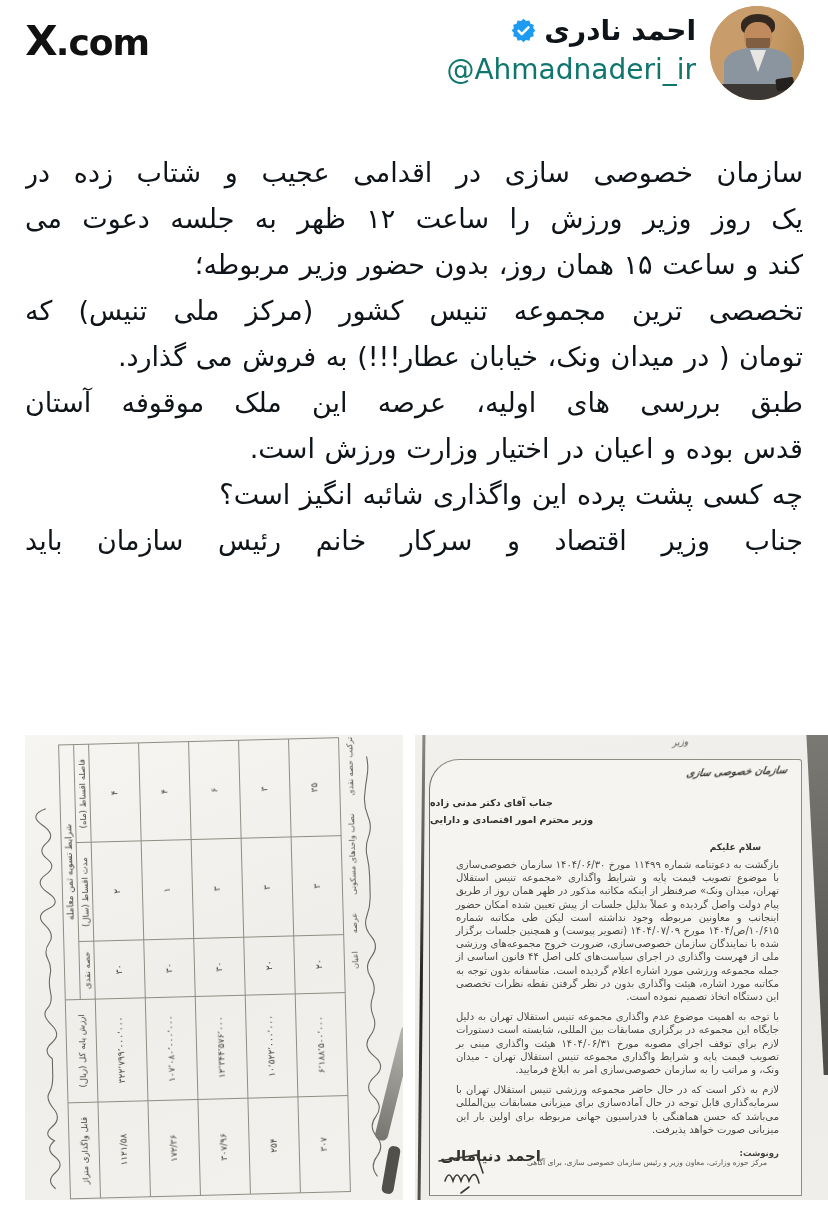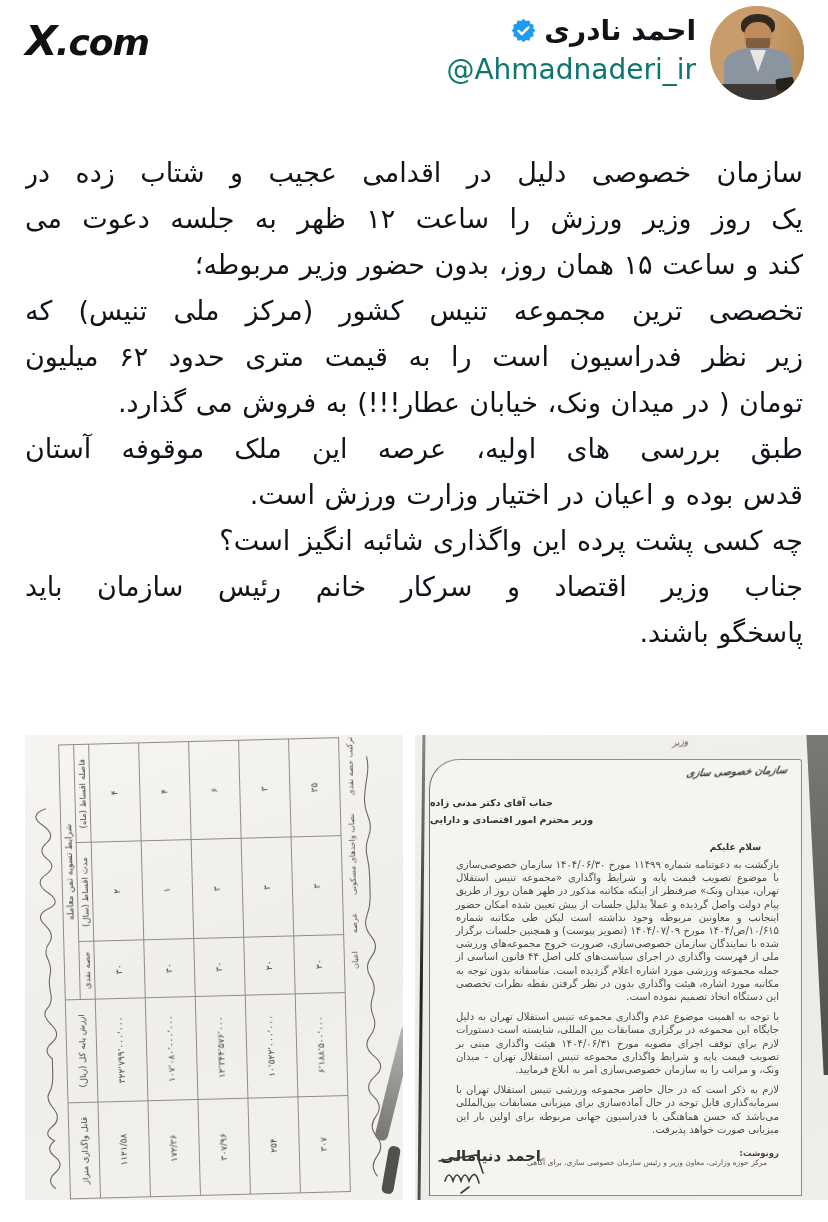--- a/index.html
+++ b/index.html
@@ -2,21 +2,21 @@
 <html lang="fa"><head>
 <meta charset="utf-8">
 <style>
   * { margin:0; padding:0; box-sizing:border-box; }
   html,body { width:828px; height:1222px; background:#ffffff; overflow:hidden;
     font-family:"DejaVu Sans", sans-serif; }
 
   
   .header { position:absolute; top:0; left:0; width:828px; height:130px; }
   .site-brand { position:absolute; left:26px; top:18px; color:#111111;
-    font-size:36px; font-weight:800; letter-spacing:-1px;font-style:italic; }
+    font-size:36px; font-weight:800; letter-spacing:-1px; }
   .site-brand .xglyph { font-size:40px; font-weight:800; transform:scaleX(1.05); display:inline-block; }
   .profile { position:absolute; right:24px; top:6px; display:flex; flex-direction:row-reverse; align-items:flex-start; }
   .avatar { width:94px; height:94px; border-radius:50%; overflow:hidden; position:relative;
     background:radial-gradient(circle at 35% 30%, #d8b083 0%, #c79a66 45%, #9a6c42 100%); flex:0 0 auto; }
   .avatar .wall { position:absolute; inset:0; background:linear-gradient(100deg,#c99d6b 55%, #b3874f 100%); }
   .avatar .hair { position:absolute; left:31px; top:8px; width:34px; height:22px; border-radius:50% 50% 40% 40%; background:#33281f; }
   .avatar .face { position:absolute; left:34px; top:16px; width:28px; height:30px; border-radius:46%; background:#c08a5c; }
   .avatar .beard { position:absolute; left:36px; top:32px; width:24px; height:14px; border-radius:0 0 50% 50%; background:#4a3a2c; opacity:.55; }
   .avatar .suit { position:absolute; left:14px; top:42px; width:68px; height:40px; border-radius:40% 40% 0 0; background:#8b95a0; }
   .avatar .shirt { position:absolute; left:40px; top:44px; width:16px; height:22px; background:#e8e6e2; clip-path:polygon(0 0,100% 0,50% 100%); }
@@ -106,31 +106,29 @@
           <path fill="none" stroke="#ffffff" stroke-width="2.2" stroke-linecap="round" stroke-linejoin="round" d="M7.6 12.3l2.9 2.9 5.9-6"></path>
         </svg>
       </div>
       <div class="handle">@Ahmadnaderi_ir</div>
     </div>
   </div>
 </div>
 
 <div class="tweet-text" id="tweet-lines">
 
-<div class="tweet-line">سازمان خصوصی دلیل در اقدامی عجیب و شتاب زده در</div>
+<div class="tweet-line">سازمان خصوصی سازی در اقدامی عجیب و شتاب زده در</div>
     <div class="tweet-line">یک روز وزیر ورزش را ساعت ۱۲ ظهر به جلسه دعوت می</div>
     <div class="tweet-line no-fill">کند و ساعت ۱۵ همان روز، بدون حضور وزیر مربوطه؛</div>
     <div class="tweet-line">تخصصی ترین مجموعه تنیس کشور (مرکز ملی تنیس) که</div>
-    <div class="tweet-line">زیر نظر فدراسیون است را به قیمت متری حدود ۶۲ میلیون</div>
     <div class="tweet-line no-fill">تومان ( در میدان ونک، خیابان عطار!!!) به فروش می گذارد.</div>
     <div class="tweet-line">طبق بررسی های اولیه، عرصه این ملک موقوفه آستان</div>
     <div class="tweet-line no-fill">قدس بوده و اعیان در اختیار وزارت ورزش است.</div>
     <div class="tweet-line no-fill">چه کسی پشت پرده این واگذاری شائبه انگیز است؟</div>
     <div class="tweet-line">جناب وزیر اقتصاد و سرکار خانم رئیس سازمان باید</div>
-    <div class="tweet-line no-fill">پاسخگو باشند.</div>
   </div>
 
 <div class="attachments">
 
   <div class="scan-table">
     <div class="rot">
       <svg width="450" height="26">
         <path class="squiggle" d="M6 16 q8 -10 16 0 t16 0 t16 0 q6 -12 14 -2 t18 2 t16 -4 t18 4 t16 0 q8 -10 16 0 t18 0 t16 -4 t16 4 t18 0 t16 -2 t16 2 t18 -4 t16 4 t16 0 t18 -2 t16 2 t16 0 t18 -4 t16 4"></path>
       </svg>
       <table class="doc-table">

